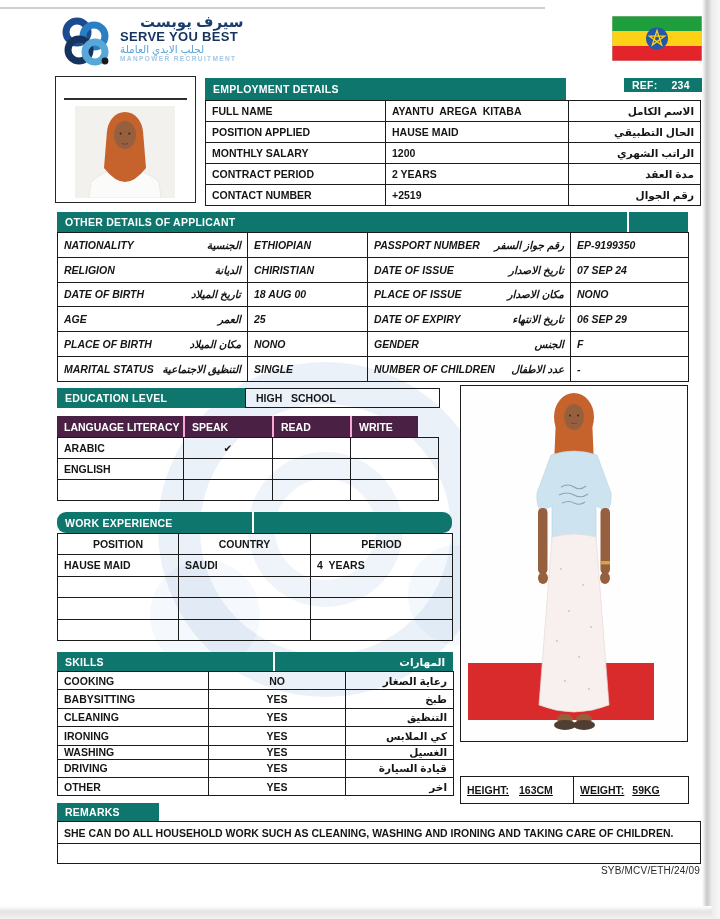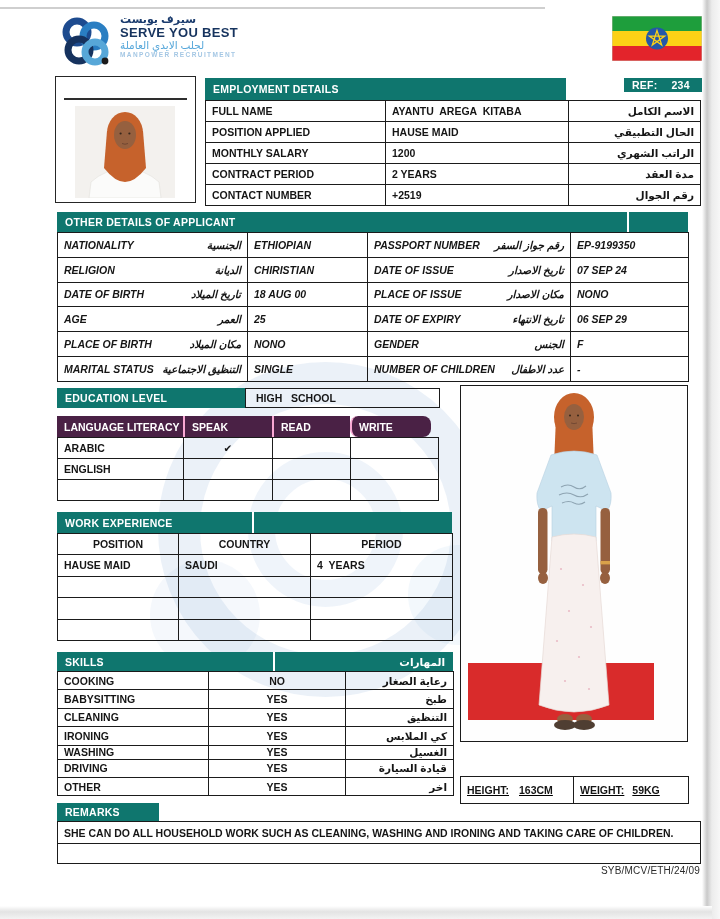--- a/index.html
+++ b/index.html
@@ -63,21 +63,21 @@
 
   
   .photo-box { position:absolute; left:55px; top:76px; width:141px; height:127px; border:1.6px solid #262626; background:#ffffff; }
   .photo-line { position:absolute; left:8px; top:21px; width:123px; height:1.8px; background:#2e2e2e; }
   .body-panel { position:absolute; left:460px; top:385px; width:228px; height:357px; border:1.5px solid #1b1b1b; background:#fefefe; }
   .carpet { position:absolute; left:7px; top:277px; width:186px; height:57px; background:#D92B2B; }
 
   .footer-code { position:absolute; left:0; top:865px; width:700px; text-align:right; font-size:10px; color:#2b2b2b; letter-spacing:.2px; }
 
   .logo-text { position:absolute; left:120px; top:14px; line-height:1.05; }
-  .logo-ar { font-size:11px; font-weight:700; color:#1B3C6E; }
+  .logo-ar { font-size:15px; font-weight:700; color:#1B3C6E;margin-left:20px; }
   .logo-en { font-size:13px; font-weight:800; color:#16335E; letter-spacing:.3px; }
   .logo-tag-ar { font-size:10.5px; color:#56A7DA; margin-top:1px; }
   .logo-tag-en { font-size:6.5px; color:#A4C7E4; letter-spacing:1.4px; margin-top:1px; font-weight:700; }
 </style>
 </head>
 <body>
 
 <div class="page">
 
   <div class="wm wm1 abs"></div>
@@ -219,21 +219,21 @@
 
   <div class="pbar" style="left:57px; top:388px; width:188px; height:20px;">
     <span>EDUCATION LEVEL</span>
   </div>
   <div class="edu-box">HIGH   SCHOOL</div>
 
   <div class="lang-head">
     <div class="hc" style="width:126px;">LANGUAGE LITERACY</div>
     <div class="hc" style="width:89px;">SPEAK</div>
     <div class="hc" style="width:78px;">READ</div>
-    <div class="hc" style="width:81px;border-radius:8px;">WRITE</div>
+    <div class="hc" style="width:68px;">WRITE</div>
   </div>
   <table class="doc" style="left:57px; top:437px; width:381px;">
     <colgroup>
         <col style="width:126px">
         <col style="width:89px">
         <col style="width:78px">
         <col style="width:88px">
       </colgroup>
     <tbody>
         <tr style="height:21px">
@@ -250,21 +250,21 @@
     </tr>
     <tr style="height:21px">
       <td></td>
       <td class="c"></td>
       <td class="c"></td>
       <td class="c"></td>
     </tr>
   </tbody>
     </table>
 
-  <div class="pbar" style="left:57px; top:512px; width:395px; height:21px;">
+  <div class="pbar" style="left:57px; top:512px; width:395px; height:21px;border-radius:9px;">
     <span>WORK EXPERIENCE</span>
     <span class="divider" style="left:195px;"></span>
   </div>
   <table class="doc" style="left:57px; top:533px; width:395px;">
     <colgroup>
         <col style="width:121px">
         <col style="width:132px">
         <col style="width:142px">
       </colgroup>
     <tbody>

